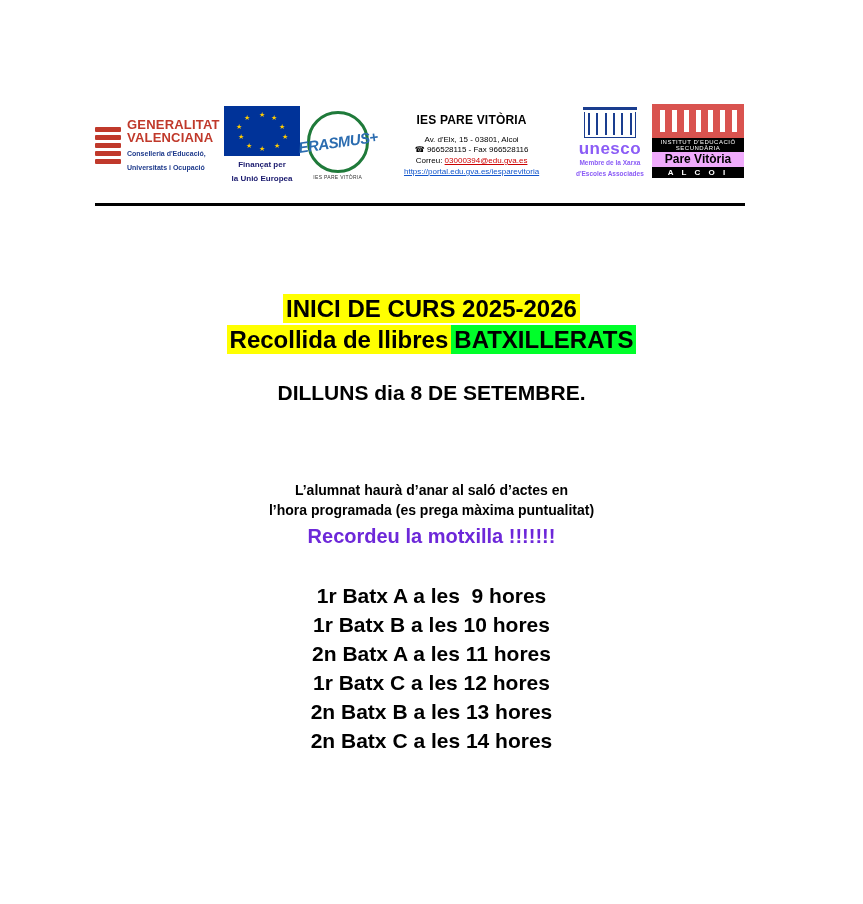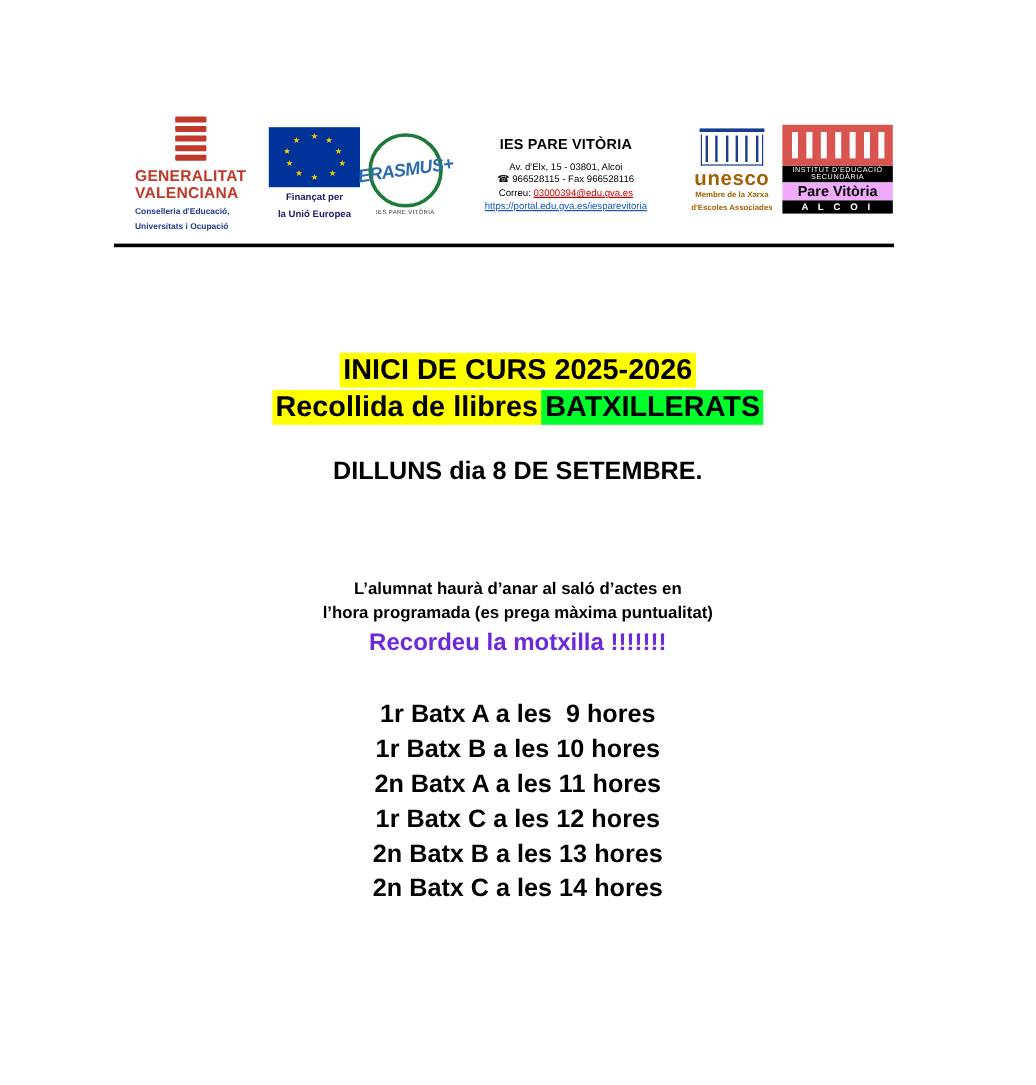--- a/index.html
+++ b/index.html
@@ -33,21 +33,20 @@
     align-items: center;
     height: 100%;
   }
 
   
   .gva {
     display: flex;
     align-items: center;
     gap: 6px;
     width: 140px;
-    flex-direction: column;
   }
   .gva-mark {
     width: 26px;
     height: 40px;
     position: relative;
   }
   .gva-mark span {
     display: block;
     position: absolute;
     background: #c0392b;
@@ -160,21 +159,21 @@
   .centre-mail a, .centre-web a, .mail-link, .web-link {
     font-size: 8px;
   }
   .mail-link { color: #cc0000; text-decoration: underline; }
   .web-link { color: #1155cc; text-decoration: underline; }
 
   
   .unesco {
     width: 90px;
     text-align: center;
-    color: #a16207;
+    color: #8b5cf6;
   }
   .unesco-temple {
     width: 52px;
     height: 26px;
     margin: 0 auto 2px;
     position: relative;
     border: 1.5px solid #1a3d8f;
     border-top: none;
     box-sizing: border-box;
   }

